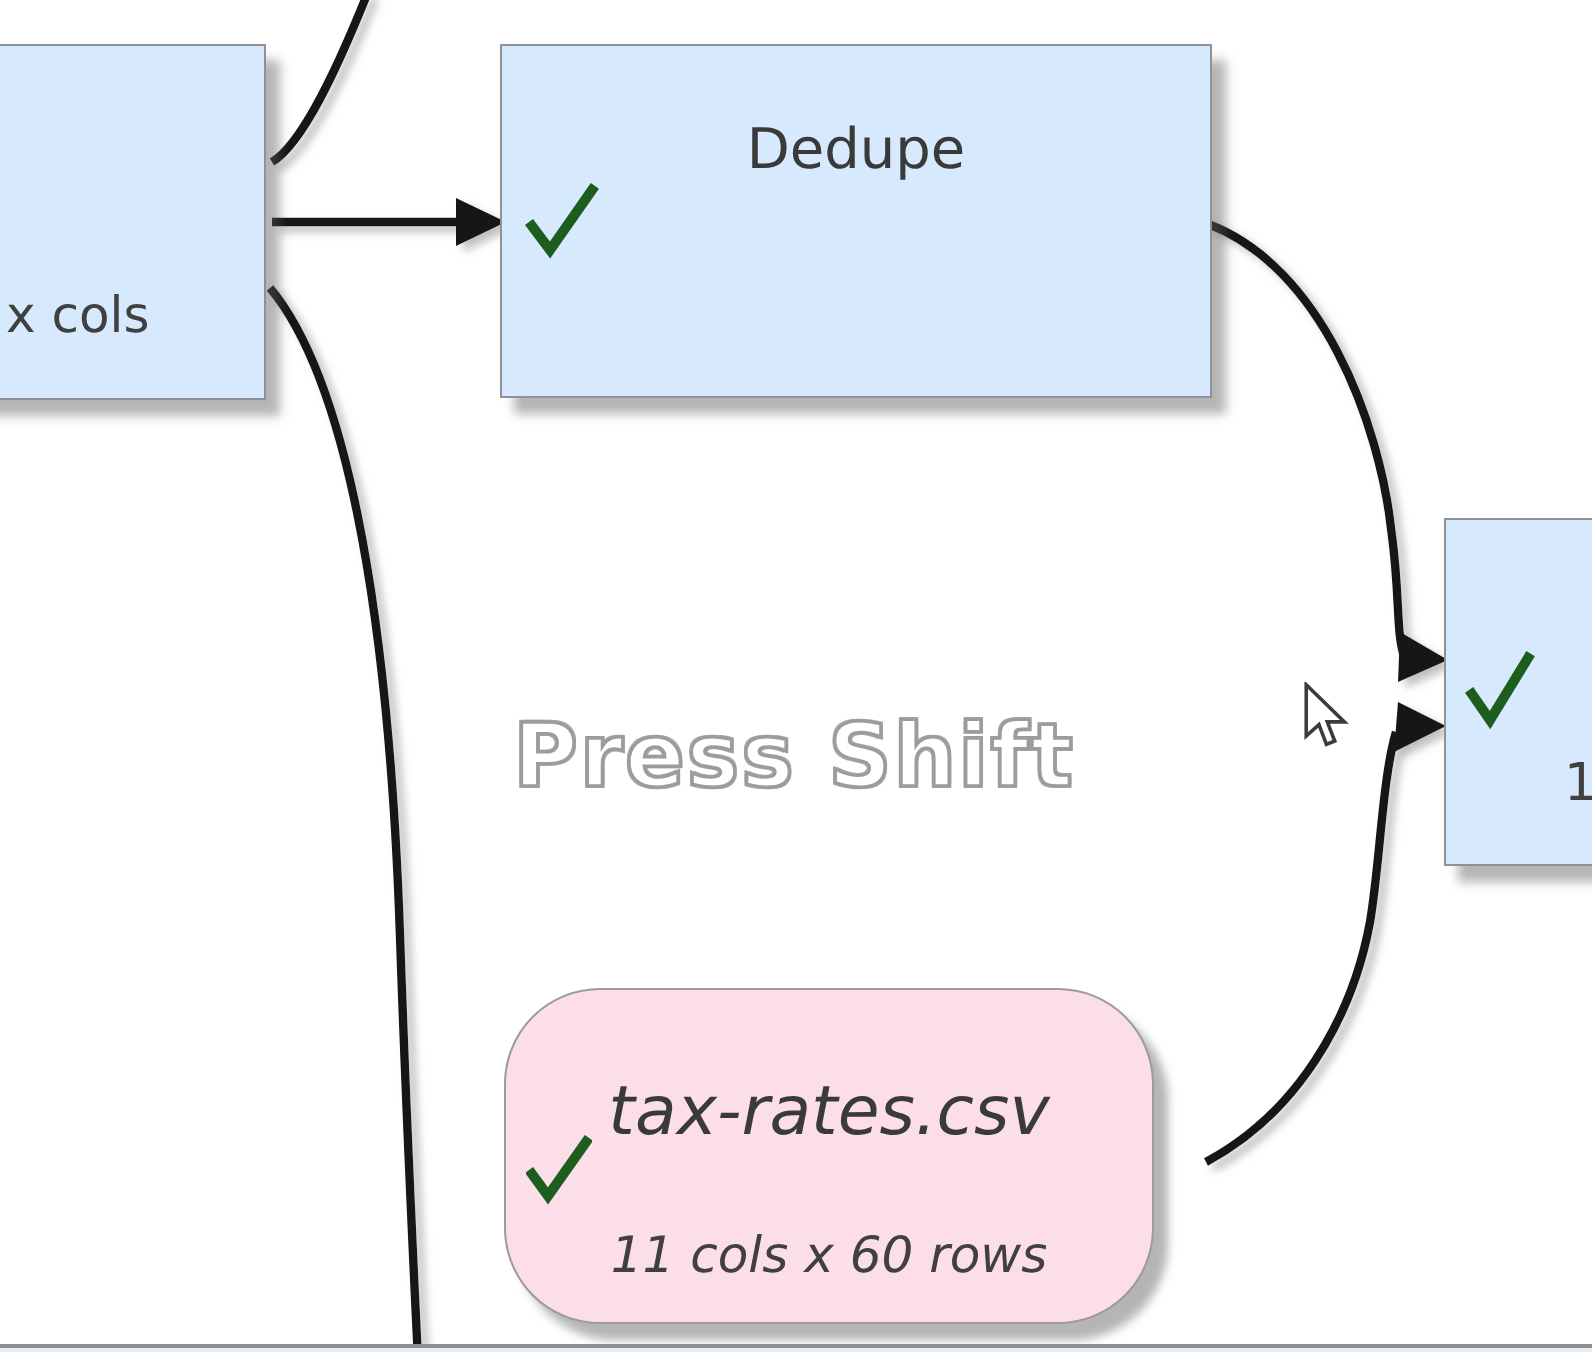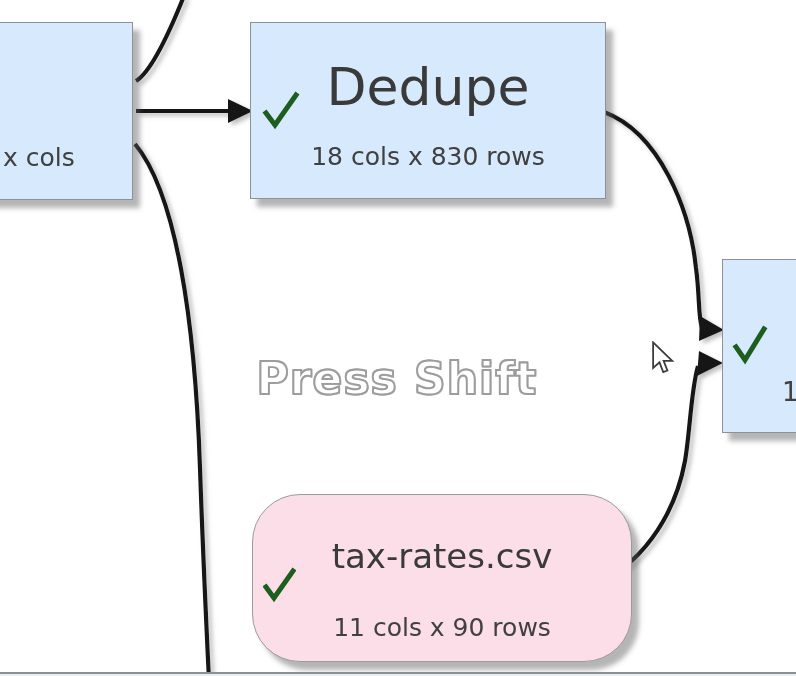--- a/index.html
+++ b/index.html
@@ -30,27 +30,27 @@
   .node-sub {
     position: absolute; white-space: nowrap;
     color: #404040; line-height: 1;
   }
   .node-sub.centered { left: 0; right: 0; text-align: center; }
 
   #node-left { left: -227px; top: 22px; width: 360px; height: 178px; }
   #node-left .node-sub { left: 229px; top: 122px; font-size: 25px; }
 
   #node-dedupe { left: 250px; top: 22px; width: 356px; height: 177px; }
-  #node-dedupe .node-title { top: 38px; font-size: 52px; }
+  #node-dedupe .node-title { top: 38px; font-size: 28px; }
   #node-dedupe .node-sub  { top: 121px; font-size: 25px; }
 
   #node-right { left: 722px; top: 259px; width: 240px; height: 174px; }
   #node-right .node-sub { left: 59px; top: 119px; font-size: 26px; }
 
-  #node-tax { left: 252px; top: 494px; width: 380px; height: 168px; }
+  #node-tax { left: 252px; top: 494px; width: 325px; height: 168px; font-style: italic; }
   #node-tax .node-title { top: 44px; font-size: 34px; }
   #node-tax .node-sub  { top: 120px; font-size: 25px; }
 
   .check {
     position: absolute; display: block;
   }
   #node-dedupe .check { left: 11px; top: 68px; width: 38px; height: 40px; }
   #node-right  .check { left: 9px;  top: 64px; width: 36px; height: 42px; }
   #node-tax    .check { left: 10px; top: 72px; width: 33px; height: 36px; }
 
@@ -118,40 +118,39 @@
     <span class="node-sub">x cols</span>
   </div>
 
   <div class="node node-blue" id="node-dedupe">
     <span class="check">
       <svg viewBox="0 0 38 40" width="38" height="40">
         <polyline points="4,22 13,34 34,4" fill="none" stroke="#1d5e1f" stroke-width="5" stroke-linecap="square"></polyline>
       </svg>
     </span>
     <div class="node-title">Dedupe</div>
-    <div class="node-sub centered">18 cols x 830 rows</div>
   </div>
 
   <div class="node node-blue" id="node-right">
     <span class="check">
       <svg viewBox="0 0 36 42" width="36" height="42">
         <polyline points="4,23 13,36 32,5" fill="none" stroke="#1d5e1f" stroke-width="5" stroke-linecap="square"></polyline>
       </svg>
     </span>
     <span class="node-sub">1</span>
   </div>
 
   <div class="node node-pink" id="node-tax">
     <span class="check">
       <svg viewBox="0 0 33 36" width="33" height="36">
         <polyline points="3,20 11,31 30,4" fill="none" stroke="#1d5e1f" stroke-width="5" stroke-linecap="square"></polyline>
       </svg>
     </span>
     <div class="node-title">tax-rates.csv</div>
-    <div class="node-sub centered">11 cols x 90 rows</div>
+    <div class="node-sub centered">11 cols x 60 rows</div>
   </div>
 
   <div class="cursor">
     <svg viewBox="0 0 17 26" width="25" height="36">
       <path d="M1,1 L1,19.5 L5.6,15.4 L8.3,22.5 L11.3,21.3 L8.6,14.4 L14.8,14.4 Z" fill="#ffffff" stroke="#3c3c3c" stroke-width="1.3" stroke-linejoin="miter"></path>
     </svg>
   </div>
 
   <div class="bottom-divider"></div>
   <div class="bottom-strip"></div>

